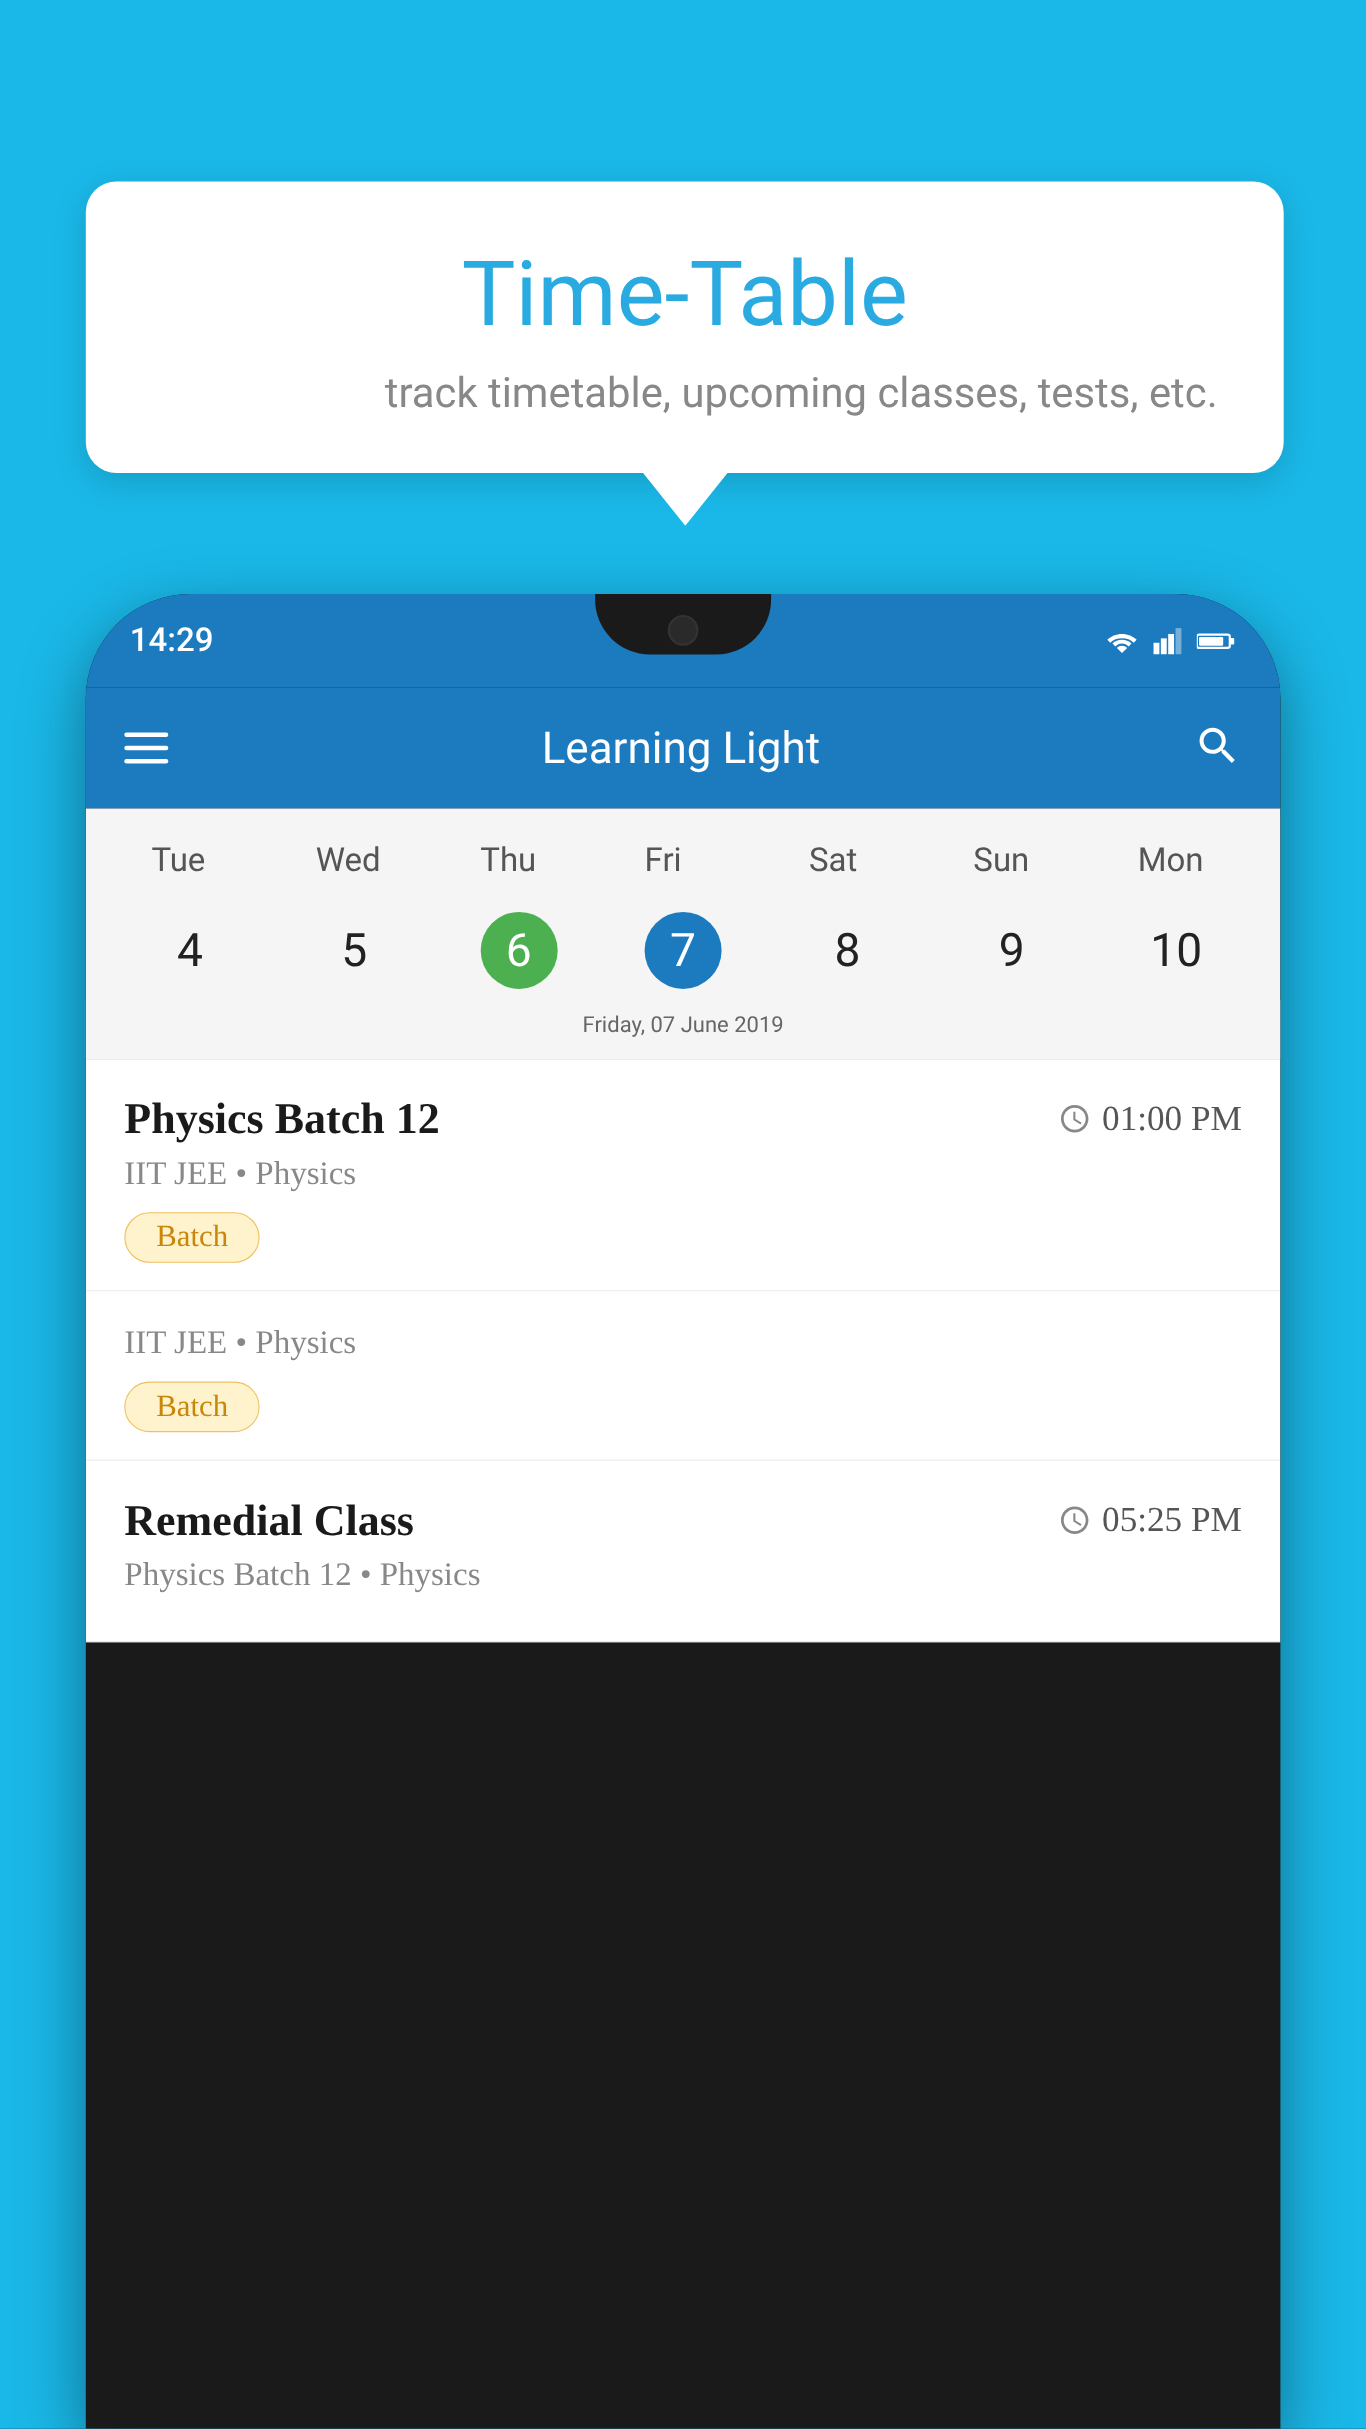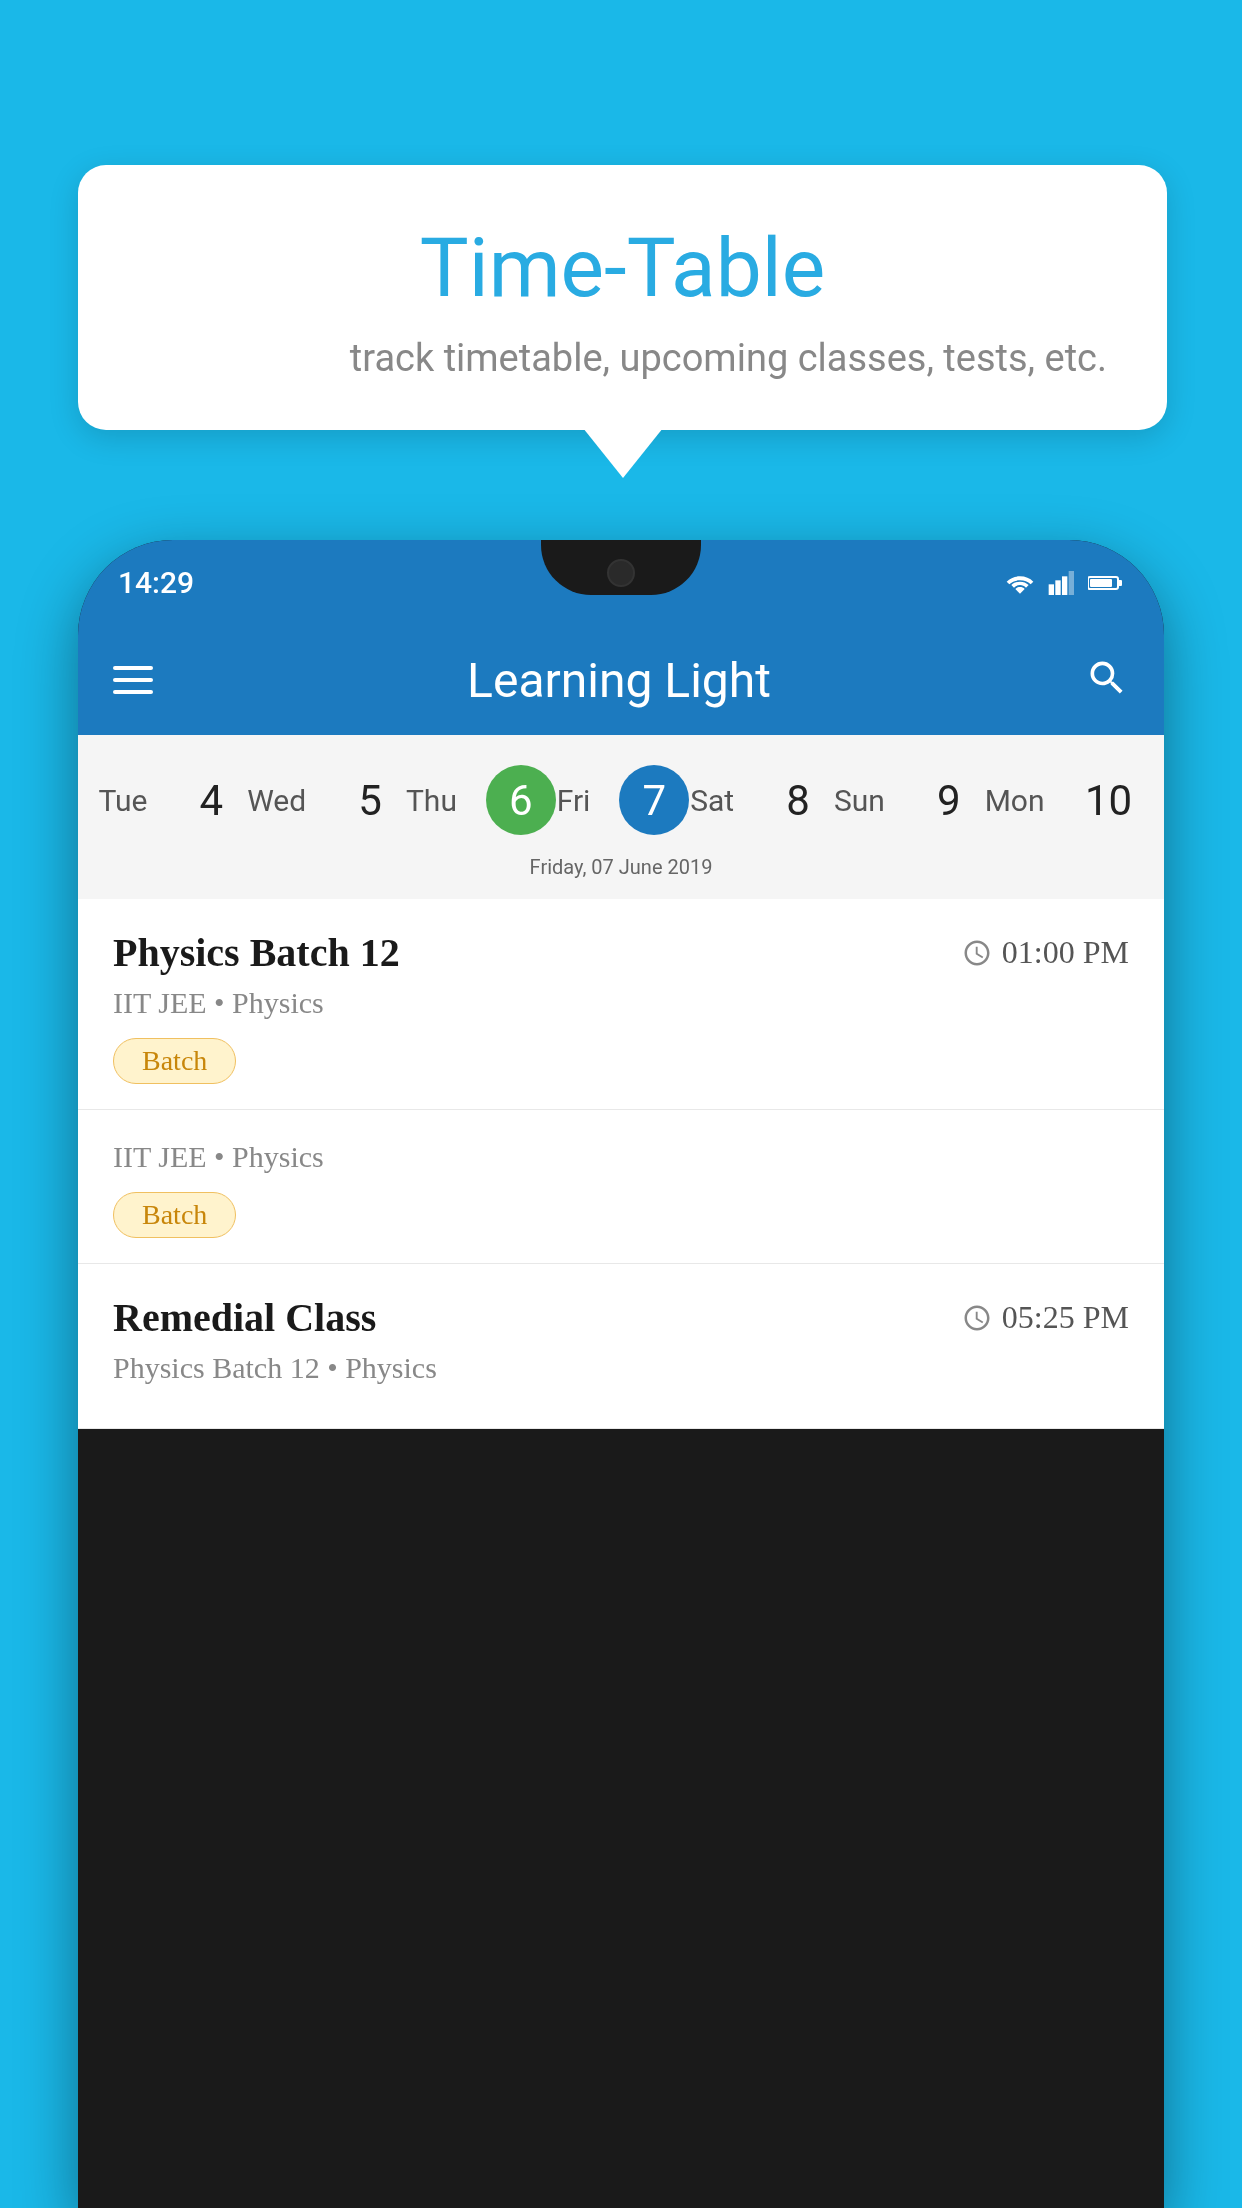--- a/index.html
+++ b/index.html
@@ -124,21 +124,21 @@
       background: #1c7abf;
       height: 110px;
       display: flex;
       align-items: center;
       padding: 0 35px;
       gap: 30px;
     }
 
     .toolbar-title {
       color: white;
-      font-size: 48px;
+      font-size: 40px;
       font-weight: 400;
       flex: 1;
       text-align: center;
     }
 
     .toolbar-icon {
       color: white;
       cursor: pointer;
     }
 
@@ -164,21 +164,21 @@
     }
 
     .days-row {
       display: flex;
       justify-content: space-around;
       padding: 10px 20px;
     }
 
     .day-col {
       display: flex;
-      align-items: center;
+      flex-direction: column;
       gap: 29px;
       cursor: pointer;
     }
 
     .day-name {
       font-size: 30px;
       color: #555555;
       font-weight: 400;
     }
 

